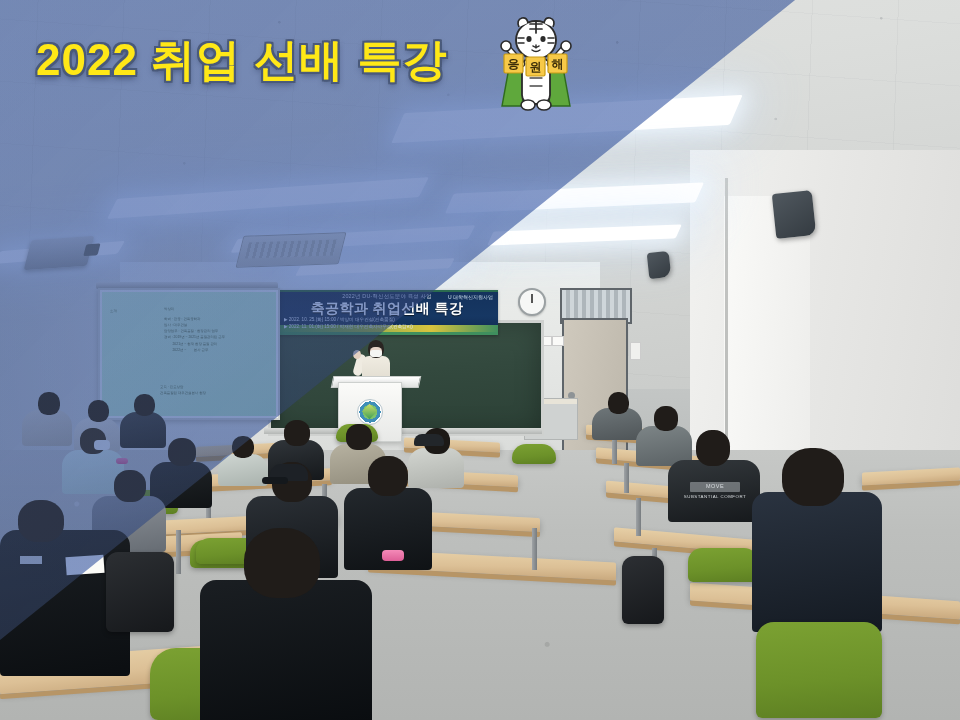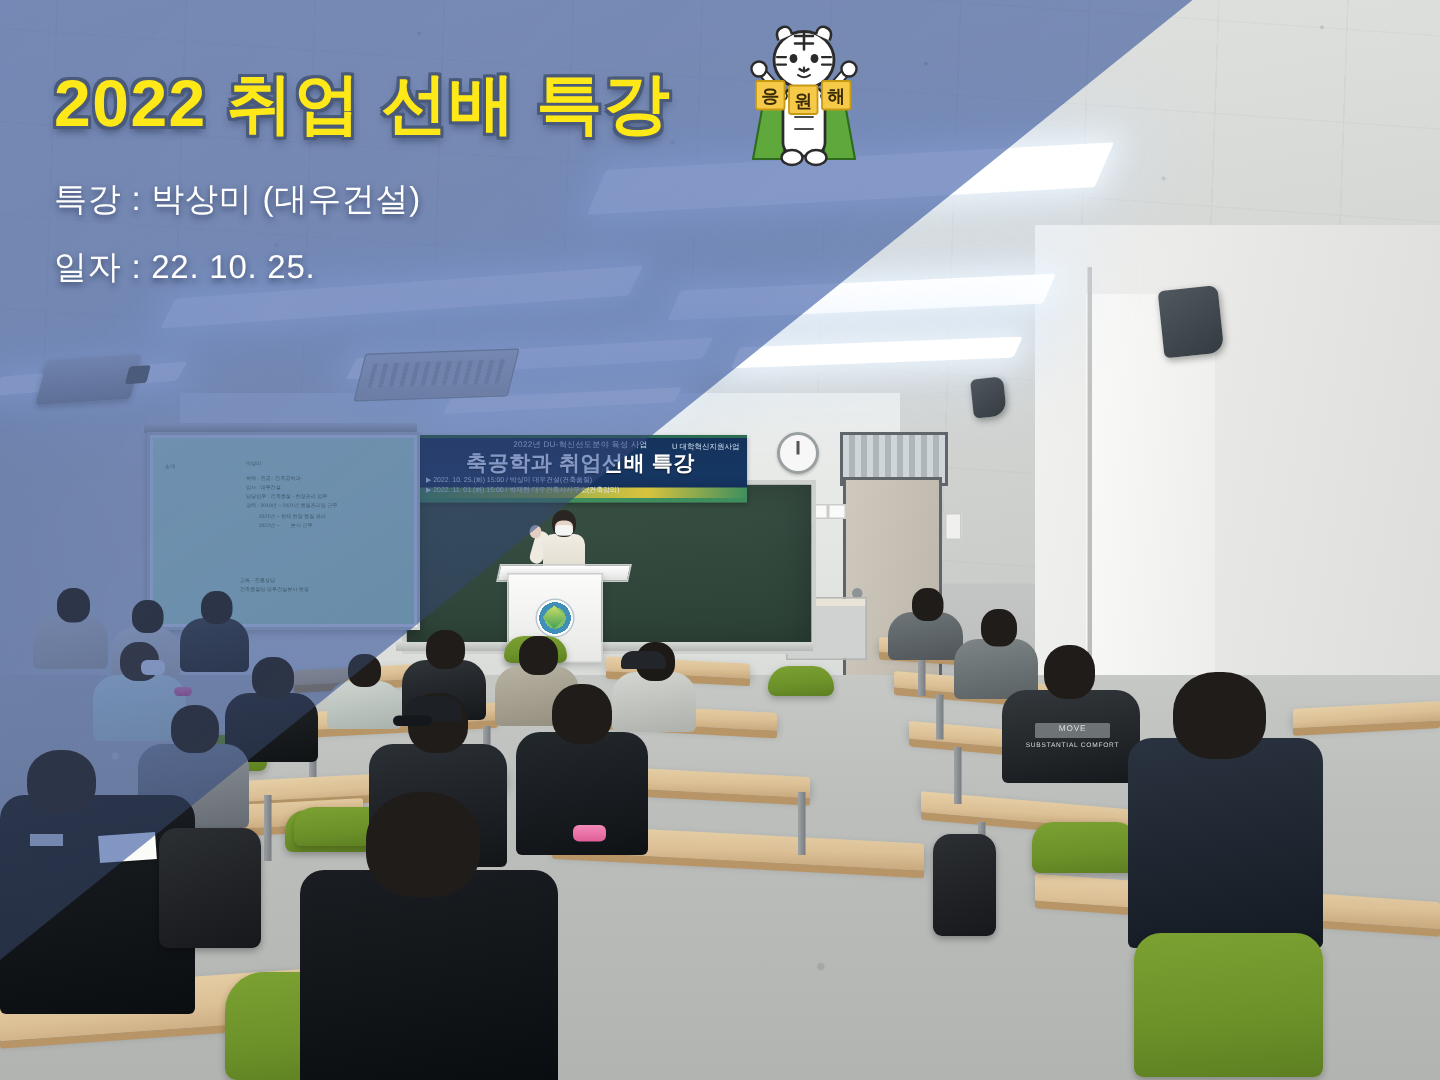--- a/index.html
+++ b/index.html
@@ -203,21 +203,21 @@
   
   .overlay{position:absolute;inset:0;pointer-events:none;
      background:linear-gradient(135deg,rgba(52,80,150,.62) 0%,rgba(60,88,158,.58) 50%,rgba(70,100,170,.55) 100%);
      clip-path:polygon(0 0, 795px 0, 0 640px);
      mix-blend-mode:multiply;}
   .overlay2{position:absolute;inset:0;pointer-events:none;
      background:linear-gradient(135deg,rgba(120,150,210,.30) 0%,rgba(100,130,195,.22) 100%);
      clip-path:polygon(0 0, 795px 0, 0 640px);}
 
   
-  .titlewrap{position:absolute;left:36px;top:38px;z-index:30;margin-top:10px;}
+  .titlewrap{position:absolute;left:36px;top:38px;z-index:30;}
   .title{font-size:44px;font-weight:700;color:#FFE817;letter-spacing:1px;line-height:1;
          white-space:nowrap;
          text-shadow:-2px 0 #4a5a7a, 0 -2px #4a5a7a, 2px 0 #4a5a7a, 0 2px #4a5a7a,
                      -2px -2px #4a5a7a, 2px -2px #4a5a7a, -2px 2px #4a5a7a, 2px 2px #4a5a7a,
                      0 3px 6px rgba(20,30,60,.55);}
   .sub{margin-top:22px;font-size:22px;color:#ffffff;line-height:1.75;letter-spacing:.5px;
        text-shadow:0 2px 4px rgba(20,30,60,.6);white-space:nowrap;}
   .sub div{margin-bottom:6px;}
 
   
@@ -473,24 +473,20 @@
     <div class="pinkcase" style="left:382px;top:550px;width:22px;height:11px;"></div>
     <div class="pinkcase" style="left:116px;top:458px;width:12px;height:6px;"></div>
 
   </div>
 
   <div class="overlay"></div>
   <div class="overlay2"></div>
 
   <div class="titlewrap">
     <div class="title">2022 취업 선배 특강</div>
-    <div class="sub">
-      <div>특강 : 박상미 (대우건설)</div>
-      <div>일자 : 22. 10. 25.</div>
-    </div>
   </div>
 
   <div class="mascot">
     <svg viewBox="0 0 88 100" width="88" height="100" aria-hidden="true">
 
       <path d="M18 48 L10 92 L30 92 L34 52 Z" fill="#5FA83C" stroke="#2F6B1E" stroke-width="1.4"></path>
       <path d="M70 48 L78 92 L58 92 L54 52 Z" fill="#5FA83C" stroke="#2F6B1E" stroke-width="1.4"></path>
 
       <rect x="30" y="44" width="28" height="46" rx="9" fill="#FFFFFF" stroke="#2B2B2B" stroke-width="1.8"></rect>
       <path d="M38 56 h12 M38 64 h12 M38 72 h12" stroke="#2B2B2B" stroke-width="1.3" stroke-linecap="round" opacity=".85"></path>

